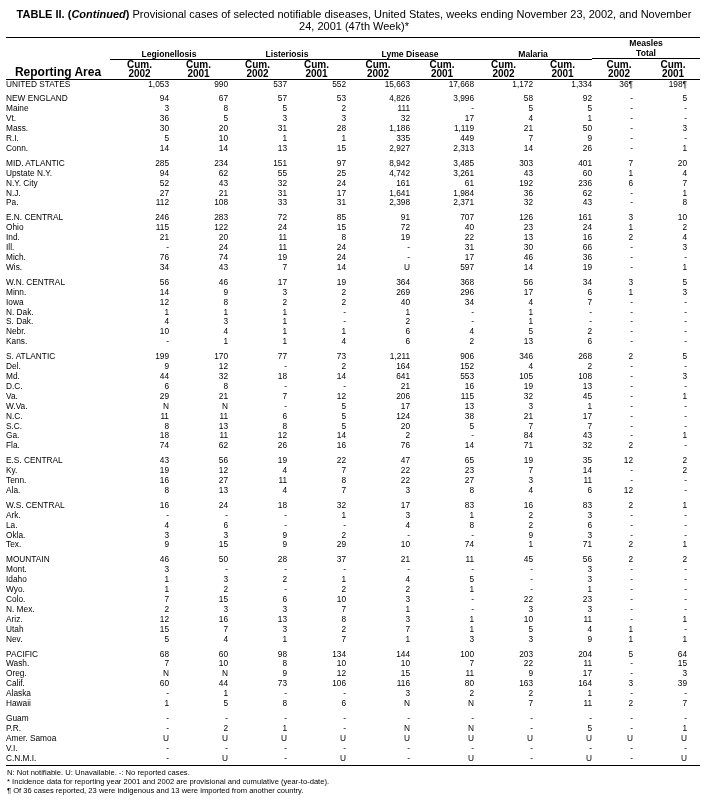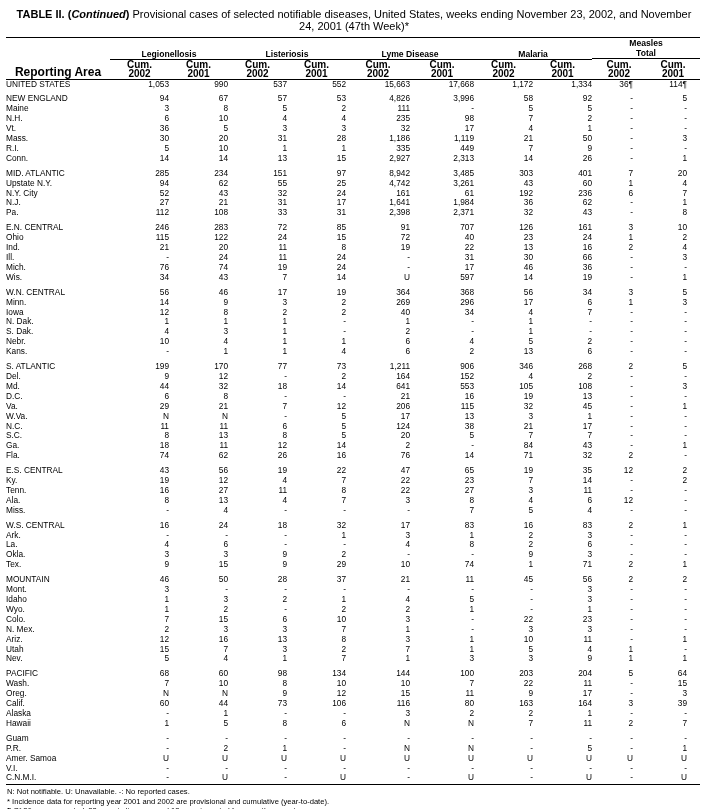--- a/index.html
+++ b/index.html
@@ -180,21 +180,21 @@
           <td class="area">UNITED STATES</td>
           <td class="num">1,053</td>
           <td class="num">990</td>
           <td class="num">537</td>
           <td class="num">552</td>
           <td class="num">15,663</td>
           <td class="num">17,668</td>
           <td class="num">1,172</td>
           <td class="num">1,334</td>
           <td class="num wide">36¶</td>
-          <td class="num wide">114¶</td>
+          <td class="num wide">198¶</td>
         </tr>
         <tr class="spacer">
           <td colspan="11"></td>
         </tr>
         <tr class="data">
           <td class="area">NEW ENGLAND</td>
           <td class="num">94</td>
           <td class="num">67</td>
           <td class="num">57</td>
           <td class="num">53</td>
@@ -208,33 +208,20 @@
         <tr class="data">
           <td class="area">Maine</td>
           <td class="num">3</td>
           <td class="num">8</td>
           <td class="num">5</td>
           <td class="num">2</td>
           <td class="num">111</td>
           <td class="num">-</td>
           <td class="num">5</td>
           <td class="num">5</td>
-          <td class="num wide">-</td>
-          <td class="num wide">-</td>
-        </tr>
-        <tr class="data">
-          <td class="area">N.H.</td>
-          <td class="num">6</td>
-          <td class="num">10</td>
-          <td class="num">4</td>
-          <td class="num">4</td>
-          <td class="num">235</td>
-          <td class="num">98</td>
-          <td class="num">7</td>
-          <td class="num">2</td>
           <td class="num wide">-</td>
           <td class="num wide">-</td>
         </tr>
         <tr class="data">
           <td class="area">Vt.</td>
           <td class="num">36</td>
           <td class="num">5</td>
           <td class="num">3</td>
           <td class="num">3</td>
           <td class="num">32</td>
@@ -705,33 +692,20 @@
           <td class="area">Ala.</td>
           <td class="num">8</td>
           <td class="num">13</td>
           <td class="num">4</td>
           <td class="num">7</td>
           <td class="num">3</td>
           <td class="num">8</td>
           <td class="num">4</td>
           <td class="num">6</td>
           <td class="num wide">12</td>
-          <td class="num wide">-</td>
-        </tr>
-        <tr class="data">
-          <td class="area">Miss.</td>
-          <td class="num">-</td>
-          <td class="num">4</td>
-          <td class="num">-</td>
-          <td class="num">-</td>
-          <td class="num">-</td>
-          <td class="num">7</td>
-          <td class="num">5</td>
-          <td class="num">4</td>
-          <td class="num wide">-</td>
           <td class="num wide">-</td>
         </tr>
         <tr class="spacer">
           <td colspan="11"></td>
         </tr>
         <tr class="data">
           <td class="area">W.S. CENTRAL</td>
           <td class="num">16</td>
           <td class="num">24</td>
           <td class="num">18</td>

